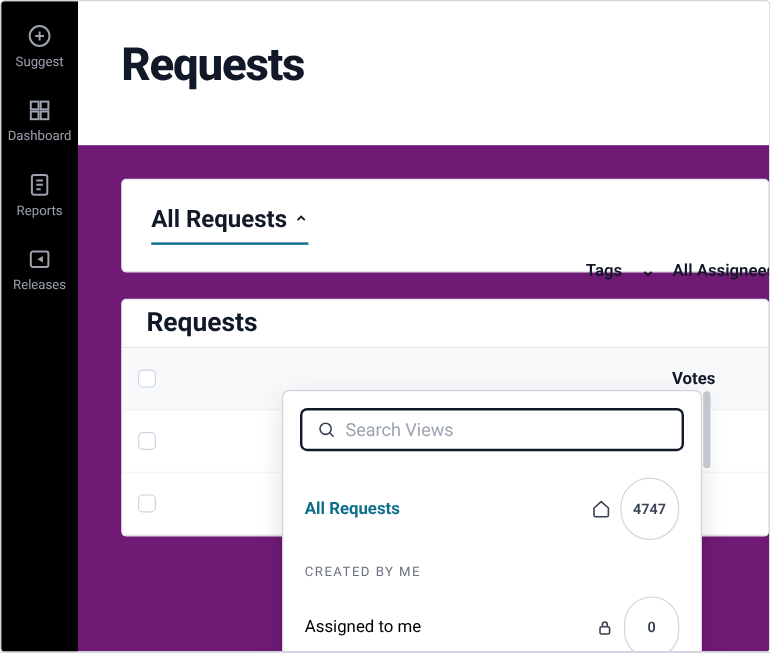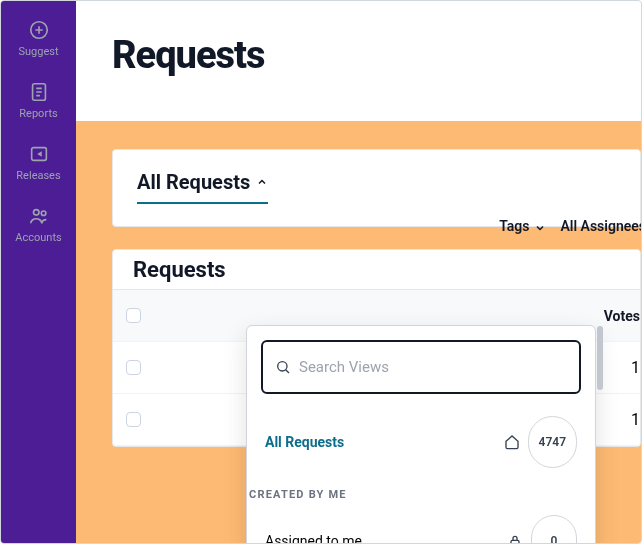--- a/index.html
+++ b/index.html
@@ -1,93 +1,93 @@
 <!DOCTYPE html>
 <html><head>
 <meta charset="utf-8">
 <style>
 *{box-sizing:border-box;margin:0;padding:0;font-family:-apple-system,BlinkMacSystemFont,"Segoe UI",Roboto,sans-serif}
 body{width:642px;height:544px;overflow:hidden;display:flex;border:1px solid #d0d7de;border-radius:4px;background:#fff}
-.sidebar{width:75px;background:#4c1d95;color:#9ca3af;display:flex;flex-direction:column;padding-top:6px;flex-shrink:0}
+.sidebar{width:64px;background:#000000;color:#9ca3af;display:flex;flex-direction:column;padding-top:6px;flex-shrink:0}
 .nav-item{display:flex;flex-direction:column;align-items:center;justify-content:center;height:62px;font-size:11px;cursor:pointer;gap:4px}
 .nav-item.active{background:#fff;color:#1c2430}
 .nav-item .icon{width:22px;height:22px;display:flex;align-items:center;justify-content:center}
 .nav-item svg{stroke:#9ca3af;fill:none;stroke-width:1.8}
 .nav-item.active svg{stroke:#1c2430}
 .main{flex:1;display:flex;flex-direction:column;overflow:hidden}
 .header{padding:32px 0 44px 36px}
 .header h1{font-size:38px;font-weight:800;color:#111827;letter-spacing:-1px}
-.content{background:#fdba74;flex:1;padding:28px 0 0 0;overflow:hidden;position:relative}
+.content{background:#701a75;flex:1;padding:28px 0 0 0;overflow:hidden;position:relative}
 .panel{background:#fff;border:1px solid #e5e7eb;border-radius:4px;margin-left:36px;margin-right:0;padding:20px 0 22px 0;position:relative}
 .dd-trigger{display:inline-flex;align-items:center;gap:6px;font-size:20px;font-weight:700;color:#111827;margin-left:24px;padding-bottom:8px;border-bottom:2px solid #0d6e8c;cursor:pointer}
 .dd-trigger .caret{width:12px;height:12px}
 .filterbar{position:absolute;right:-6px;top:68px;display:flex;gap:14px;font-size:14px;font-weight:600;color:#111827;align-items:center}
-.filterbar .fitem{display:flex;align-items:flex-end;gap:5px;cursor:pointer}
+.filterbar .fitem{display:flex;align-items:flex-end;gap:16px;cursor:pointer}
 .table-wrap{background:#fff;border:1px solid #e5e7eb;border-radius:4px;margin:22px 0 0 36px;position:relative}
 .table-head{height:40px;display:flex;align-items:center;padding:0 20px;font-size:22px;font-weight:700;color:#111827;border-bottom:1px solid #e5e7eb}
 .row{display:flex;align-items:center;height:52px;border-bottom:1px solid #f1f3f5}
 .row .cb{width:40px;display:flex;justify-content:center}
 .row input[type=checkbox]{width:15px;height:15px;border:1px solid #cbd5e1;border-radius:4px;appearance:none;background:#fff}
 .thead{background:#f8f9fa;font-size:14px;font-weight:700;color:#111827}
-.votes-col{margin-left:auto;width:80px;text-align:right}
+.votes-col{margin-left:auto;width:80px;text-align:left}
 .status-col{width:90px;text-align:center;font-size:14px;color:#111827}
 .dropdown{position:absolute;left:170px;top:204px;width:350px;background:#fff;border:1px solid #d1d5db;border-radius:6px;box-shadow:0 8px 24px rgba(0,0,0,.12);z-index:10}
 .dropdown .search{padding:14px}
-.dropdown .search .box{display:flex;align-items:center;border:2px solid #111827;border-radius:6px;height:54px;padding:0 12px;gap:8px}
+.dropdown .search .box{display:flex;align-items:center;border:2px solid #111827;border-radius:6px;height:36px;padding:0 12px;gap:8px}
 .dropdown .search input{border:0;outline:0;flex:1;font-size:15px;color:#111827}
 .dropdown .search input::placeholder{color:#9ca3af}
 .dd-list{height:212px;overflow:hidden;position:relative}
 .dd-row{display:flex;align-items:center;padding:8px 18px;font-size:14px}
 .dd-row.selected{color:#0d6e8c;font-weight:700}
 .dd-row .name{flex:1}
 .dd-row .pill{border:1px solid #d1d5db;border-radius:999px;padding:18px 10px;font-size:12px;font-weight:600;color:#374151;min-width:46px;text-align:center}
-.dd-section{padding:12px 2px 6px;font-size:11px;letter-spacing:1.2px;color:#6b7280;font-weight:700}
+.dd-section{padding:12px 18px 6px;font-size:11px;letter-spacing:1.2px;color:#6b7280;font-weight:400}
 .scrollbar{position:absolute;right:-8px;top:0;width:6px;height:64px;background:#c1c7cd;border-radius:3px}
 </style>
 </head>
 <body>
 
 <div class="sidebar">
   <div class="nav-item">
     <span class="icon">
         <svg viewBox="0 0 24 24">
           <circle cx="12" cy="12" r="9"></circle>
           <path d="M12 8v8M8 12h8"></path>
         </svg>
       </span>
     <span>Suggest</span>
   </div>
   <div class="nav-item">
     <span class="icon">
         <svg viewBox="0 0 24 24">
+          <rect x="4" y="4" width="7" height="7"></rect>
+          <rect x="13" y="4" width="7" height="7"></rect>
+          <rect x="4" y="13" width="7" height="7"></rect>
+          <rect x="13" y="13" width="7" height="7"></rect>
+        </svg>
+      </span>
+    <span>Dashboard</span>
+  </div>
+  <div class="nav-item">
+    <span class="icon">
+        <svg viewBox="0 0 24 24">
           <rect x="5" y="3" width="14" height="18" rx="2"></rect>
           <path d="M9 8h6M9 12h6M9 16h4"></path>
         </svg>
       </span>
     <span>Reports</span>
   </div>
   <div class="nav-item">
     <span class="icon">
         <svg viewBox="0 0 24 24">
           <rect x="4" y="5" width="16" height="14" rx="2"></rect>
           <path d="M10 12l5-3v6z" fill="#9ca3af" stroke="none"></path>
         </svg>
       </span>
     <span>Releases</span>
-  </div>
-  <div class="nav-item">
-    <span class="icon">
-        <svg viewBox="0 0 24 24">
-          <circle cx="9" cy="8" r="3"></circle>
-          <path d="M3 20c0-3 3-5 6-5s6 2 6 5"></path>
-          <circle cx="17" cy="9" r="2.5"></circle>
-          <path d="M15 20c.5-3 2.5-4 5-4"></path>
-        </svg>
-      </span>
-    <span>Accounts</span>
   </div>
 </div>
 
 <div class="main">
   <div class="header">
     <h1>Requests</h1>
   </div>
   <div class="content">
     <div class="panel">
       <div class="dd-trigger">

